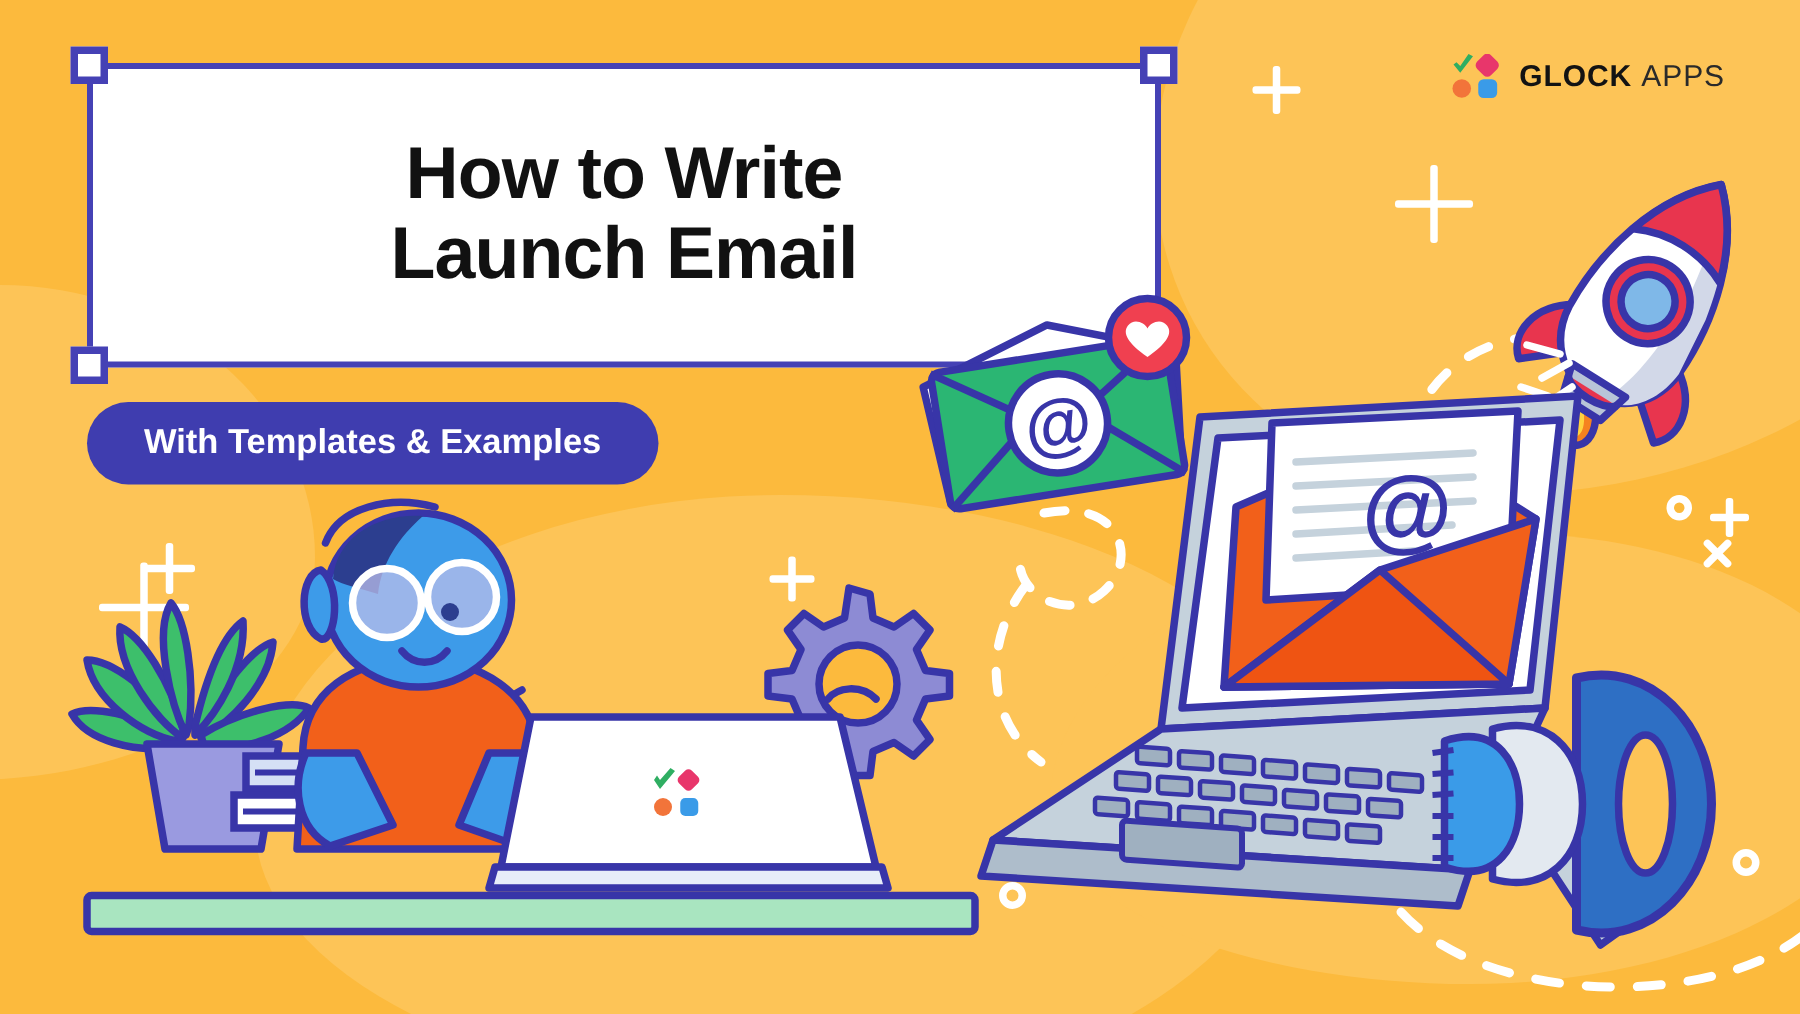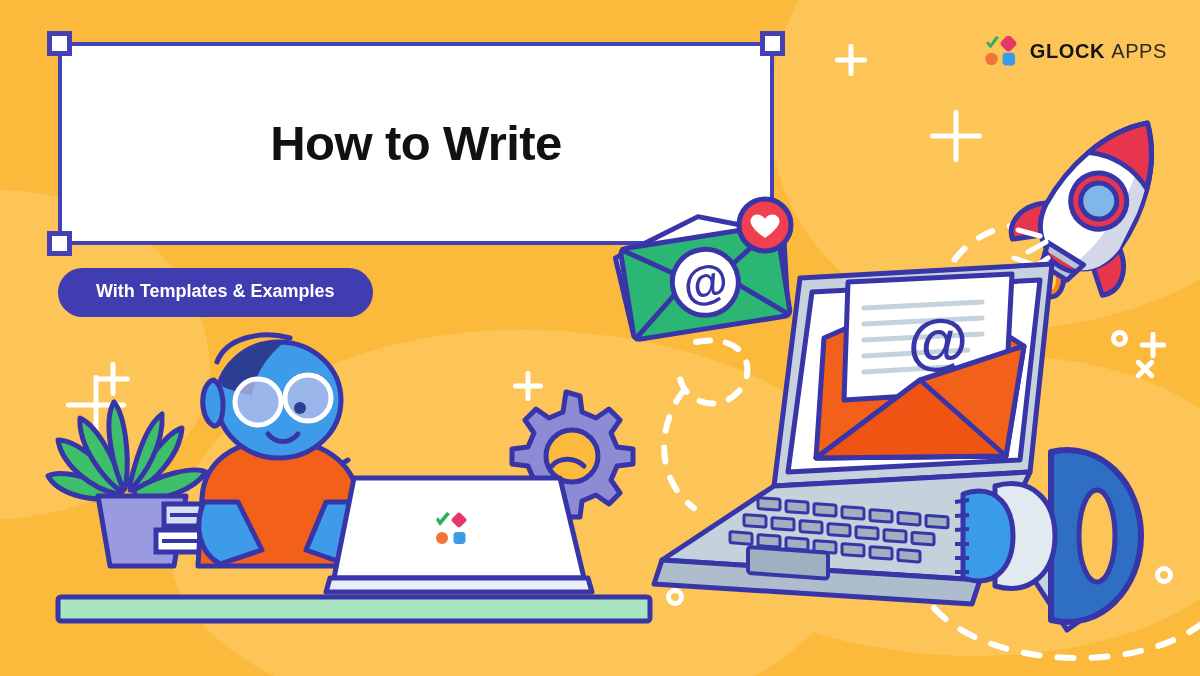--- a/index.html
+++ b/index.html
@@ -39,21 +39,21 @@
   .xmark::before { transform: translateX(-50%) rotate(45deg); }
   .xmark::after  { transform: translateX(-50%) rotate(-45deg); }
 
   .ring { position: absolute; border: 5px solid #FFFFFF; border-radius: 50%; }
 
   .dashcurve { position: absolute; }
   .dashcurve svg { display: block; overflow: visible; }
 
   
   .logo {
-    position: absolute; right: 33px; top: 36px;
+    position: absolute; right: 50px; top: 36px;
     display: flex; align-items: center; gap: 11px;
   }
   .logo-mark { position: relative; width: 34px; height: 30px; flex: none; }
   .logo-mark svg { display: block; }
   .logo-text { font-size: 20px; letter-spacing: .6px; color: #131313; white-space: nowrap; }
   .logo-text .lg-bold { font-weight: 700; }
   .logo-text .lg-light { font-weight: 400; color: #2a2a2a; }
 
   
   .title-frame {
@@ -83,21 +83,21 @@
   .h-bl { left: -15px; bottom: -15px; }
   .h-br { right: -15px; bottom: -15px; }
 
   
   .subtitle-pill {
     position: absolute; left: 58px; top: 268px;
     background: #3F3DAF;
     border-radius: 30px;
     padding: 13px 38px 15px 38px;
     color: #FFFFFF;
-    font-size: 18px;
+    font-size: 23px;
     font-weight: 700;
     letter-spacing: 0px;
     white-space: nowrap;
   }
 
   
   .art { position: absolute; }
   .art svg { display: block; overflow: visible; }
 
   .env-green { left: 612px; top: 202px; }
@@ -159,20 +159,21 @@
       </svg>
     </span>
     <span class="logo-text">
       <span class="lg-bold">GLOCK</span><span>&nbsp;</span><span class="lg-light">APPS</span>
     </span>
   </div>
 
   <div class="title-frame">
     <div class="title-text">
       <div>How to Write</div>
+      <div>Launch Email</div>
     </div>
     <span class="handle h-tl"></span>
     <span class="handle h-tr"></span>
     <span class="handle h-bl"></span>
     <span class="handle h-br"></span>
   </div>
 
   <div class="subtitle-pill">With Templates &amp; Examples</div>
 
   <div class="art env-green">

